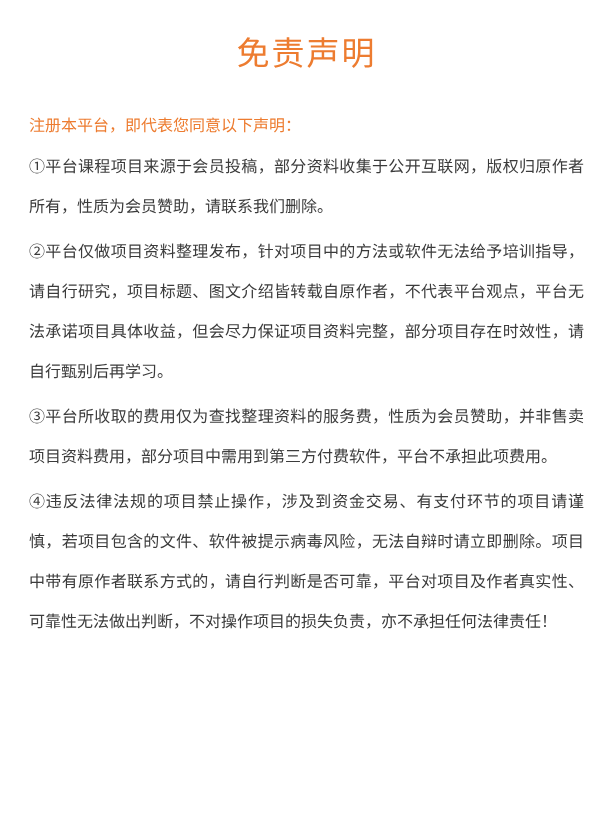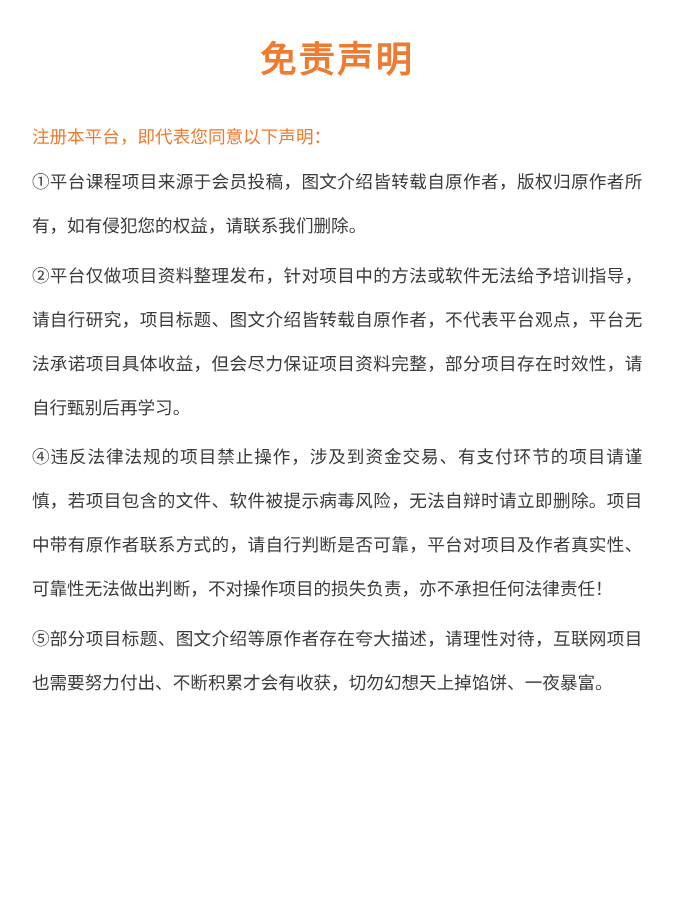--- a/index.html
+++ b/index.html
@@ -20,21 +20,21 @@
     margin:0 auto;
     background:var(--page-bg);
     padding:0 29px;
     overflow:hidden;
   }
   .doc-title{
     margin:36px 0 0 0;
     text-align:center;
     font-size:33px;
     line-height:35px;
-    font-weight:bold;
+    font-weight:normal;
     letter-spacing:2px;
     color:var(--accent);
   }
   .intro{
     margin:44px 0 0 0;
     font-size:16px;
     line-height:22px;
     font-weight:normal;
     color:var(--accent);
   }
@@ -53,18 +53,18 @@
 </style>
 </head>
 <body>
 
 <div class="page">
   <h1 class="doc-title">免责声明</h1>
 
   <p class="intro">注册本平台，即代表您同意以下声明：</p>
 
   <div class="clauses">
-    <p class="clause">①平台课程项目来源于会员投稿，图文介绍皆转载自原作者，版权归原作者所有，如有侵犯您的权益，请联系我们删除。</p>
+    <p class="clause">①平台课程项目来源于会员投稿，部分资料收集于公开互联网，版权归原作者所有，性质为会员赞助，请联系我们删除。</p>
     <p class="clause">②平台仅做项目资料整理发布，针对项目中的方法或软件无法给予培训指导，请自行研究，项目标题、图文介绍皆转载自原作者，不代表平台观点，平台无法承诺项目具体收益，但会尽力保证项目资料完整，部分项目存在时效性，请自行甄别后再学习。</p>
+    <p class="clause">③平台所收取的费用仅为查找整理资料的服务费，性质为会员赞助，并非售卖项目资料费用，部分项目中需用到第三方付费软件，平台不承担此项费用。</p>
     <p class="clause">④违反法律法规的项目禁止操作，涉及到资金交易、有支付环节的项目请谨慎，若项目包含的文件、软件被提示病毒风险，无法自辩时请立即删除。项目中带有原作者联系方式的，请自行判断是否可靠，平台对项目及作者真实性、可靠性无法做出判断，不对操作项目的损失负责，亦不承担任何法律责任！</p>
-    <p class="clause">⑤部分项目标题、图文介绍等原作者存在夸大描述，请理性对待，互联网项目也需要努力付出、不断积累才会有收获，切勿幻想天上掉馅饼、一夜暴富。</p>
   </div>
 </div>
 
 </body></html>

